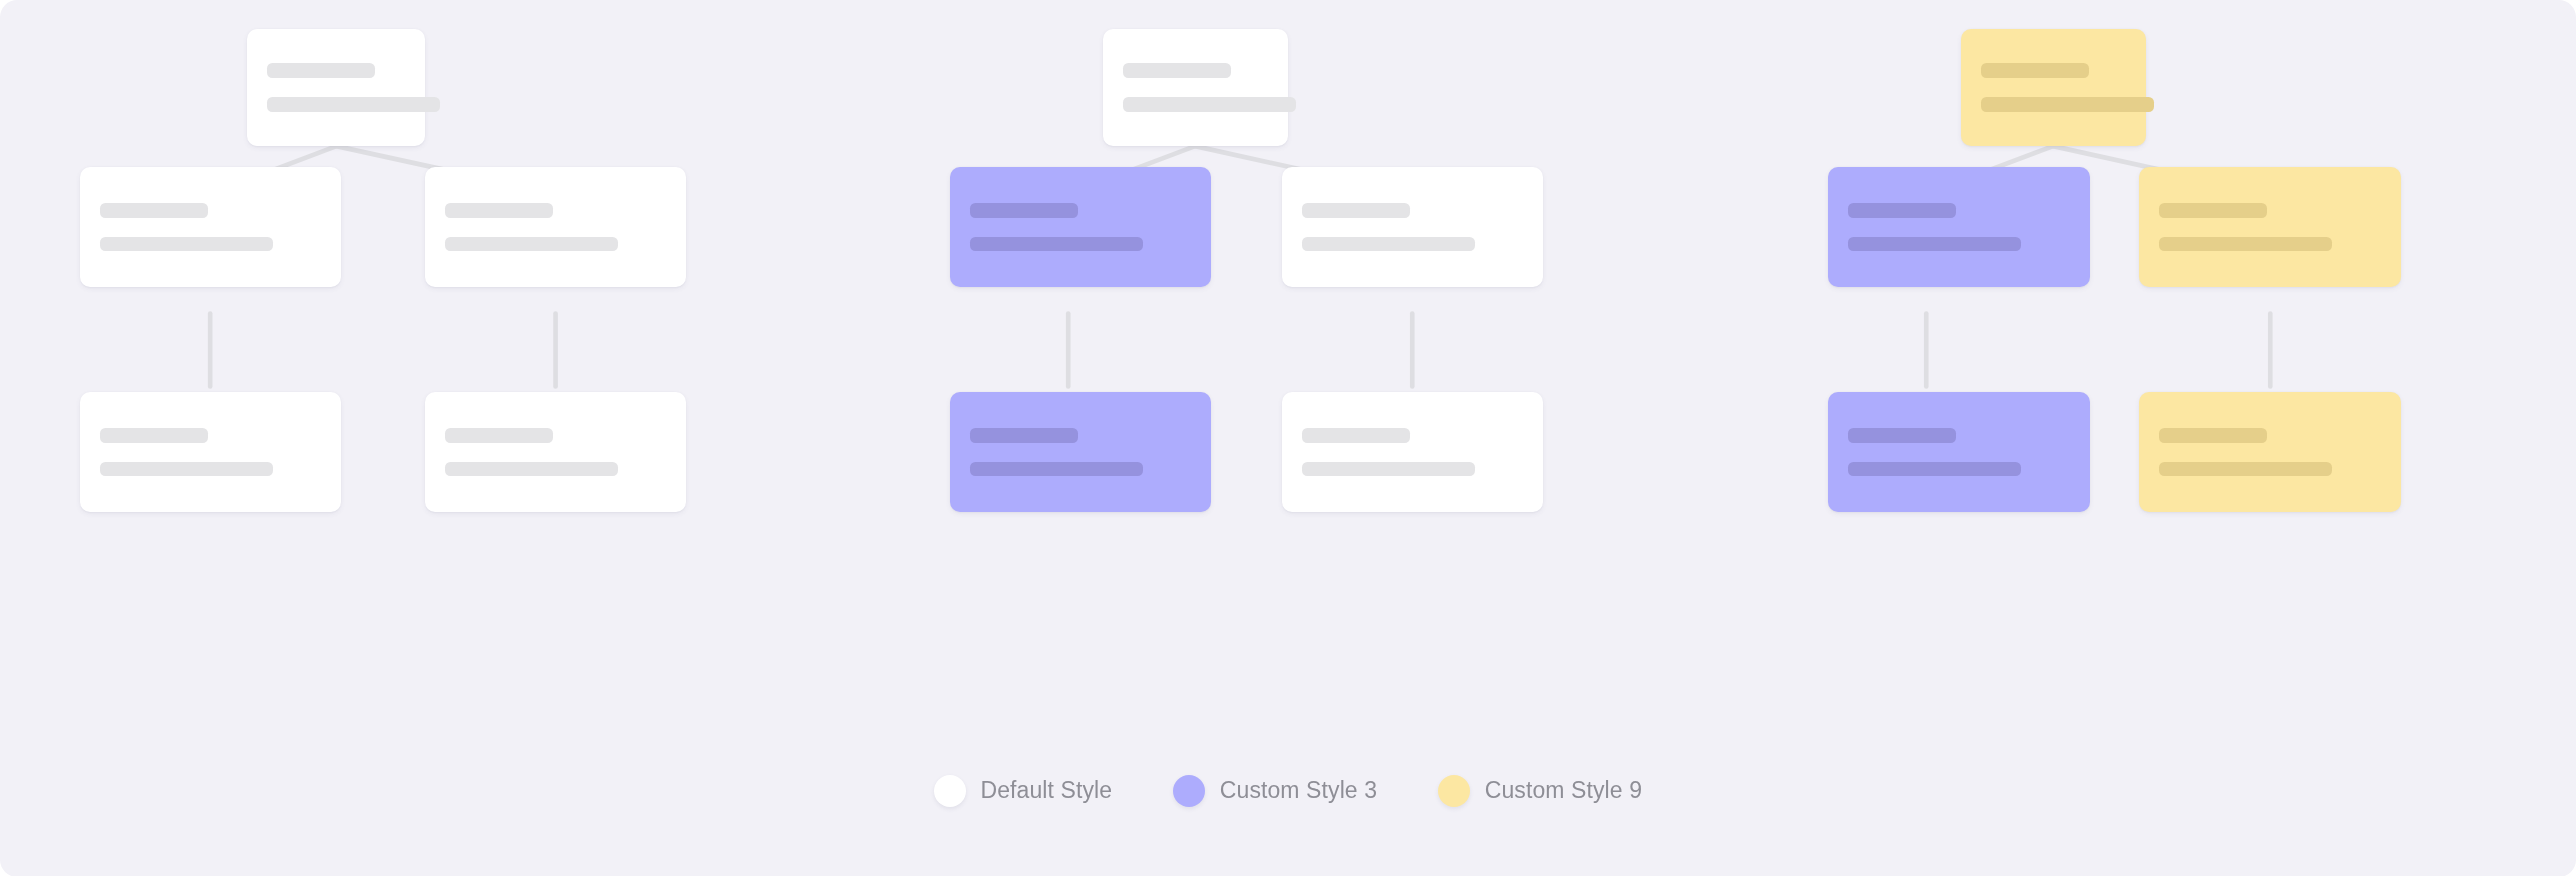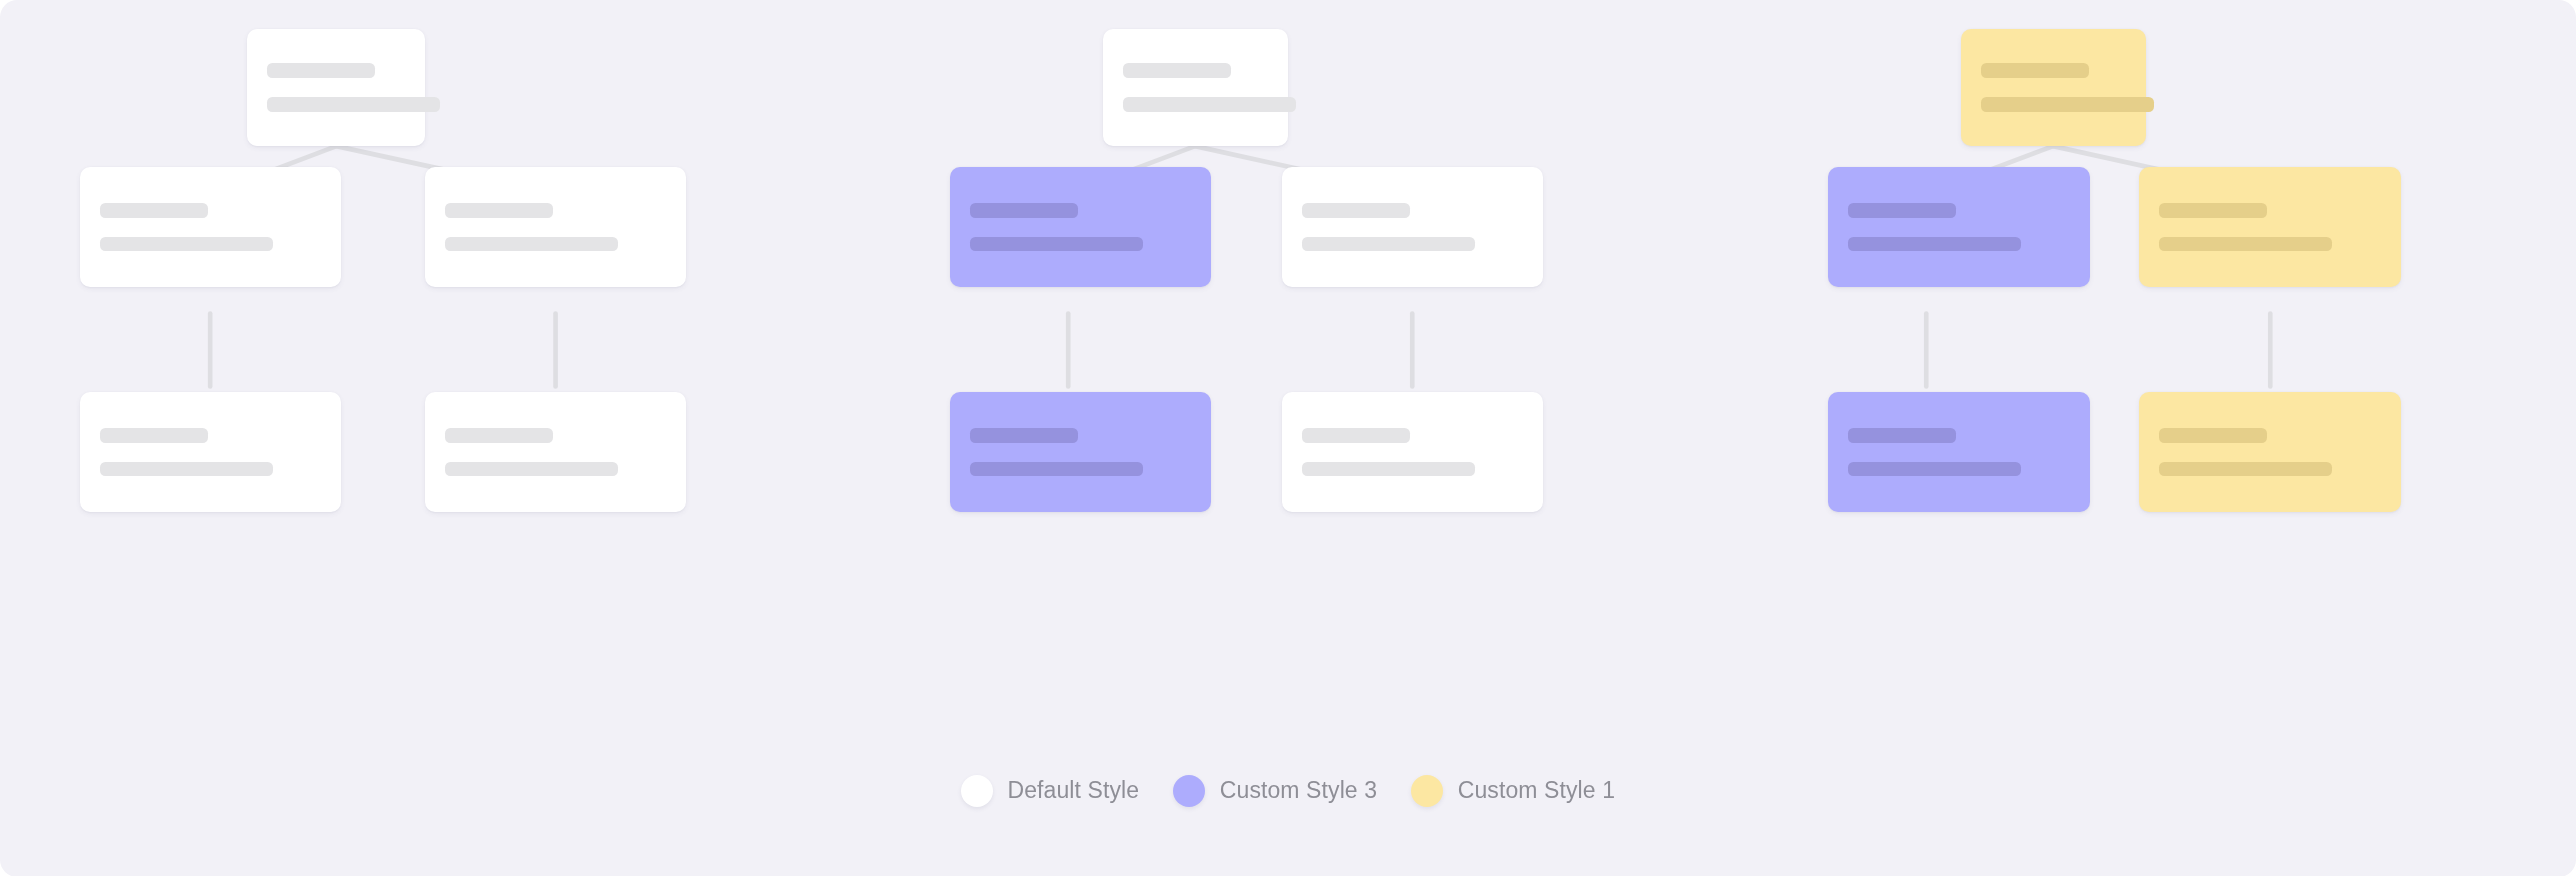--- a/index.html
+++ b/index.html
@@ -128,21 +128,21 @@
   
   .legend {
     position: absolute;
     left: 0;
     right: 0;
     top: 764px;
     height: 53px;
     display: flex;
     align-items: center;
     justify-content: center;
-    gap: 34px;
+    gap: 61px;
   }
   .legend-item {
     display: flex;
     align-items: center;
     gap: 14.6px;
   }
   .legend-dot {
     width: 32px;
     height: 32px;
     border-radius: 50%;
@@ -274,18 +274,18 @@
     <div class="legend-item">
       <span class="legend-dot style-default"></span>
       <span class="legend-label">Default Style</span>
     </div>
     <div class="legend-item">
       <span class="legend-dot style-custom1"></span>
       <span class="legend-label">Custom Style 3</span>
     </div>
     <div class="legend-item">
       <span class="legend-dot style-custom2"></span>
-      <span class="legend-label">Custom Style 1</span>
+      <span class="legend-label">Custom Style 9</span>
     </div>
   </div>
 
 </div>
 
 
 </body></html>

